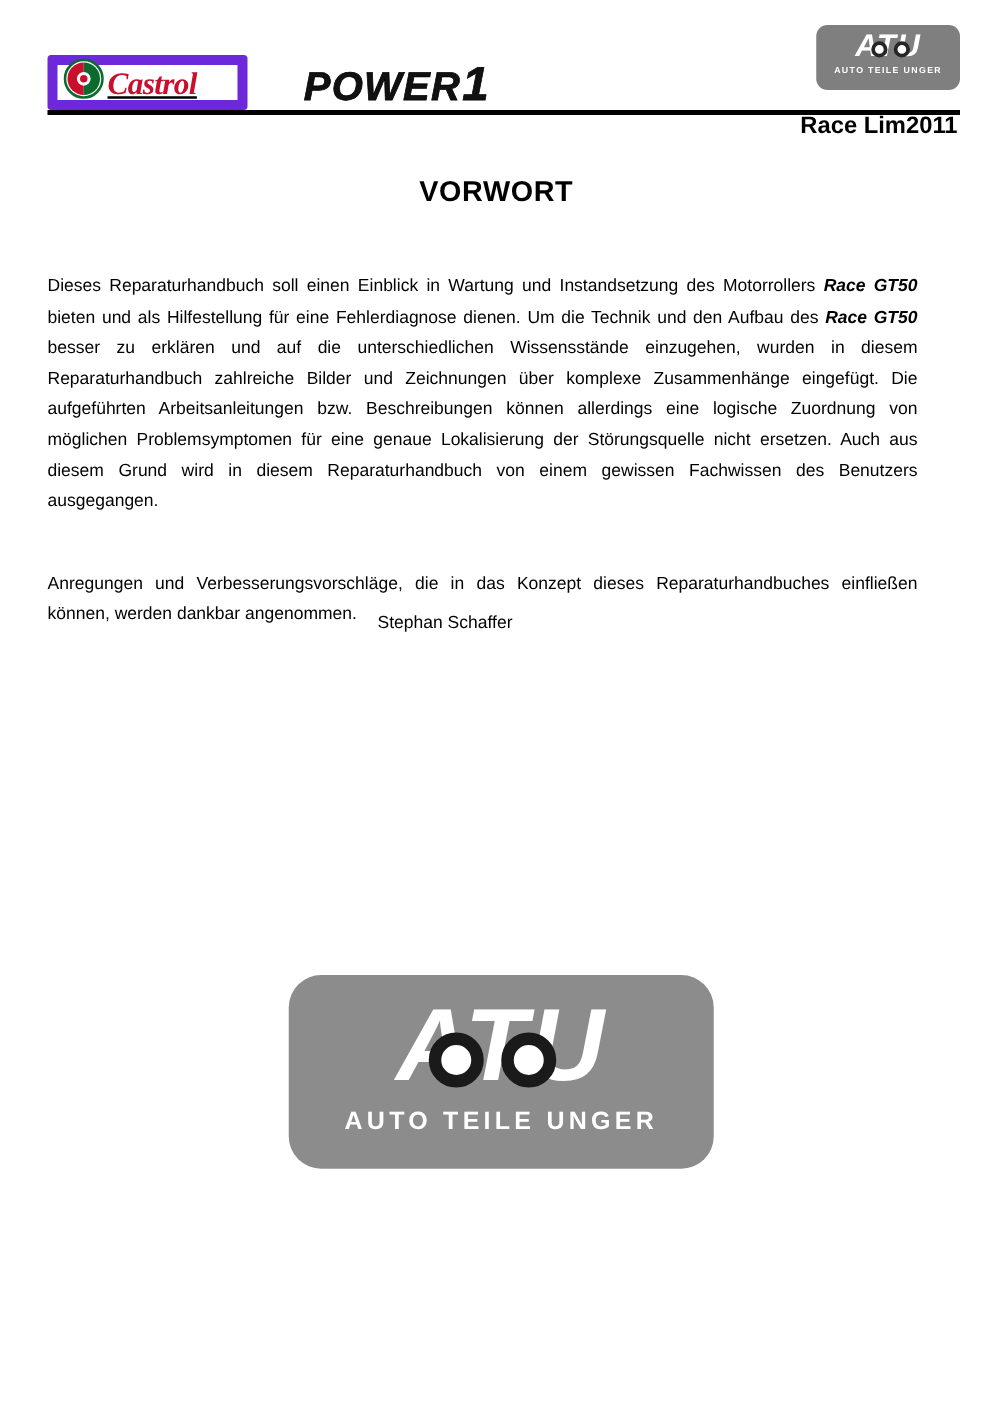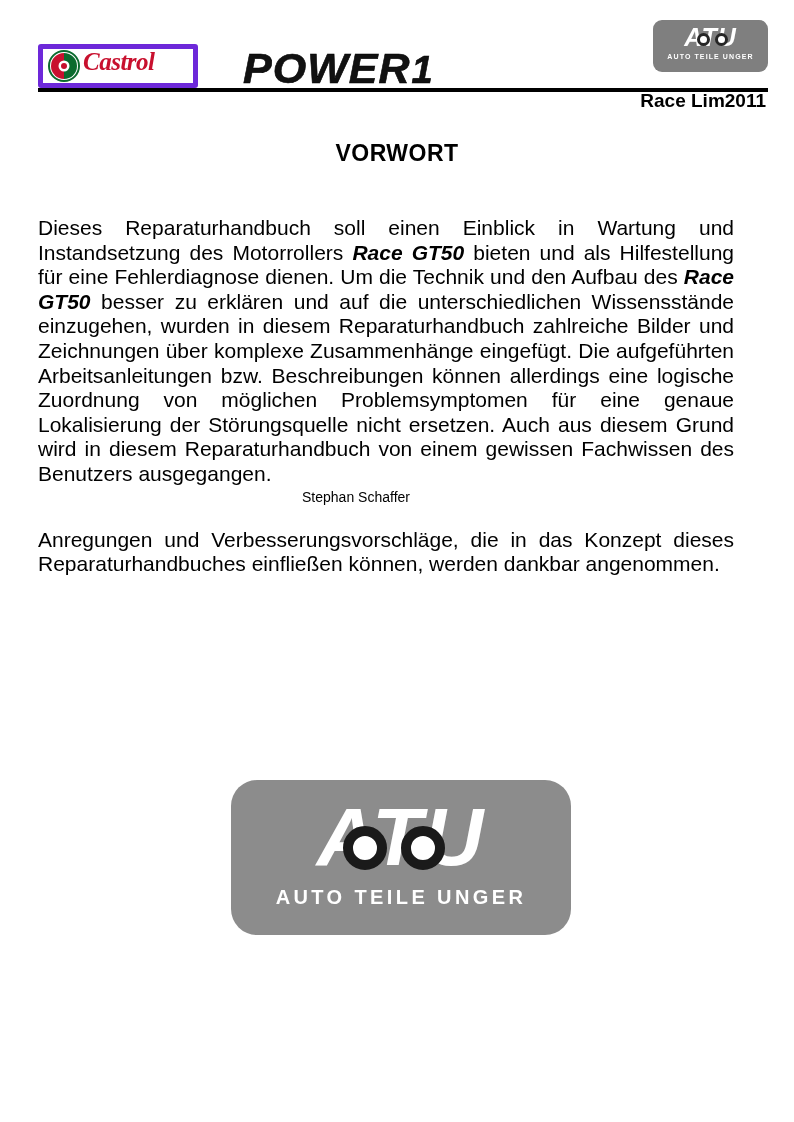--- a/index.html
+++ b/index.html
@@ -31,26 +31,27 @@
     width: 730px;
     height: 90px;
   }
 
   .castrol-logo {
     position: absolute;
     left: 0px;
     top: 24px;
     width: 160px;
     height: 44px;
-    border: 5px solid #6d28d9;
+    border: 8px solid #6d28d9;
     border-radius: 3px;
     background: #ffffff;
     display: flex;
-    align-items: flex-start;
+    align-items: flex-end;
     box-sizing: border-box;
+    text-decoration: underline;
   }
   .castrol-mark {
     width: 34px;
     height: 34px;
     margin-left: 4px;
     flex: 0 0 auto;
     position: relative;
   }
   .castrol-mark svg { display: block; }
   .castrol-word {
@@ -68,21 +69,21 @@
     position: absolute;
     left: 205px;
     top: 28px;
     width: 230px;
     height: 40px;
   }
   .power1 .p1-text {
     font-family: "Liberation Sans", sans-serif;
     font-weight: bold;
     font-style: italic;
-    font-size: 43px;
+    font-size: 32px;
     letter-spacing: 1px;
     color: #111111;
     line-height: 40px;
     -webkit-text-stroke: 0.6px #000;
   }
   .power1 .p1-one {
     font-size: 38px;
     margin-left: 1px;
   }
 
@@ -169,21 +170,21 @@
     letter-spacing: 0.5px;
   }
 
   
   .body-text {
     position: absolute;
     left: 38px;
     top: 216px;
     width: 696px;
     font-family: "Liberation Sans", sans-serif;
-    font-size: 21px;
+    font-size: 14px;
     line-height: 24.6px;
     text-align: justify;
     color: #000000;
   }
   .body-text p { margin: 0 0 24px 0; }
   .body-text p:last-child { margin-bottom: 0; margin-top: 41px; }
   .bold-italic {
     font-weight: bold;
     font-style: italic;
   }

